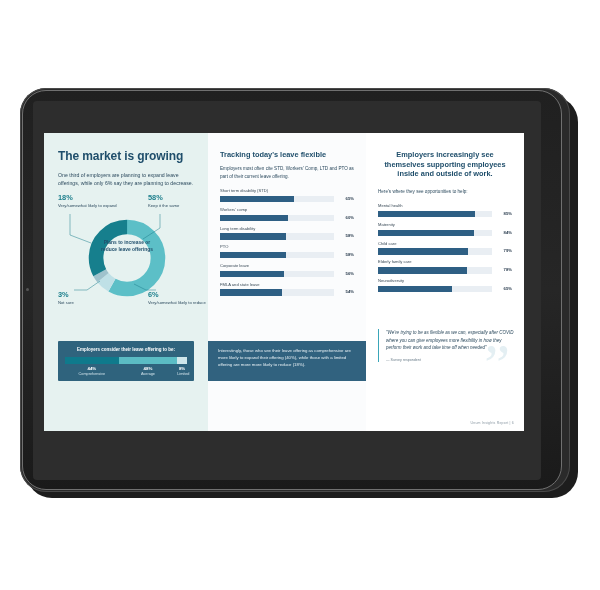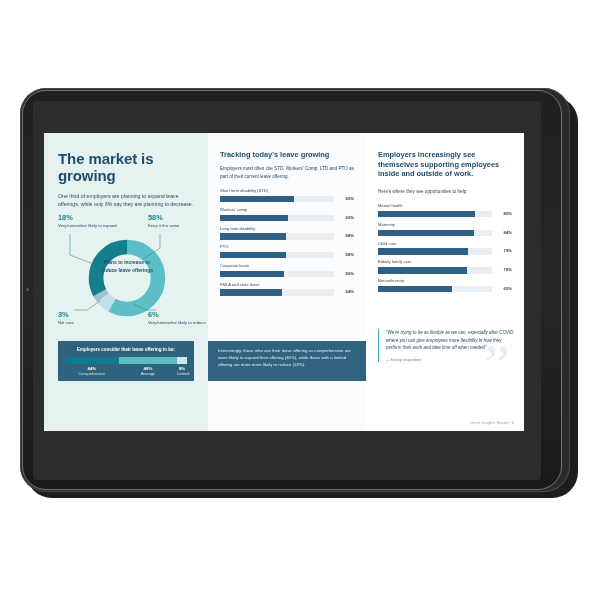--- a/index.html
+++ b/index.html
@@ -40,21 +40,21 @@
     position:absolute;left:44px;top:133px;width:480px;height:298px;
     background:#ffffff;display:flex;overflow:hidden;
   }
   .col-left{width:164px;background:#e6f2f0;position:relative;}
   .col-mid{width:158px;background:#fbfcfd;position:relative;}
   .col-right{width:158px;background:#ffffff;position:relative;}
 
   
   .l-pad{padding:17px 14px 0 14px;}
   .h1{
-    font-size:15px;color:#1f4e6b;font-weight:bold;letter-spacing:-0.1px;
+    font-size:12px;color:#1f4e6b;font-weight:bold;letter-spacing:-0.1px;
     margin:0 0 7px 0;line-height:1.15;
   }
   .sub{font-size:5.2px;color:#2c4a5e;line-height:1.62;margin:0;}
 
   .donut-wrap{position:relative;width:164px;height:118px;margin-top:6px;}
   .stat{position:absolute;}
   .stat .pct{font-size:7.4px;font-weight:bold;color:#1c7f8c;line-height:1;}
   .stat .lbl{font-size:4.2px;color:#2c4a5e;line-height:1.42;margin-top:1.5px;}
 
   .donut-svg{position:absolute;left:40px;top:21px;}
@@ -81,20 +81,21 @@
 
   
   .m-pad{padding:17px 12px 0 12px;}
   .h2{
     font-size:7.4px;color:#1f4e6b;font-weight:bold;margin:0 0 6px 0;
     line-height:1.25;
   }
   .h2b{
     font-size:7.4px;color:#1f4e6b;font-weight:bold;margin:0 0 9px 0;
     line-height:1.3;
+    text-align:center;
   }
   .body-txt{font-size:4.6px;color:#2c4a5e;line-height:1.62;margin:0 0 9px 0;}
   .lead-txt{font-size:4.6px;color:#2c4a5e;line-height:1.6;margin:0 0 9px 0;}
 
   .bar-row{margin-bottom:5.5px;}
   .bar-lab{font-size:4.1px;color:#3a4a57;margin-bottom:1.8px;line-height:1.2;}
   .bar-line{display:flex;align-items:center;}
   .bar-track{flex:1;height:6.5px;background:#e9eef3;position:relative;}
   .bar-fill{height:100%;background:#2e5f84;}
   .bar-pct{
@@ -217,21 +218,21 @@
           <div class="seg-lab" style="width:8%;">
             <div class="sp">8%</div>
             <div class="sl">Limited</div>
           </div>
         </div>
       </div>
     </div>
 
     <div class="col-mid">
       <div class="m-pad">
-        <div class="h2">Tracking today's leave growing</div>
+        <div class="h2">Tracking today's leave flexible</div>
         <p class="body-txt">Employers most often cite STD, Workers' Comp, LTD and PTO as part of their current leave offering.</p>
         <div id="mid-bars">
             <div class="bar-row">
               <div class="bar-lab">Short term disability (STD)</div>
               <div class="bar-line">
                 <div class="bar-track">
                   <div class="bar-fill" style="width: 65%; background: rgb(46, 95, 132);"></div>
                 </div>
                 <div class="bar-pct">65%</div>
               </div>

